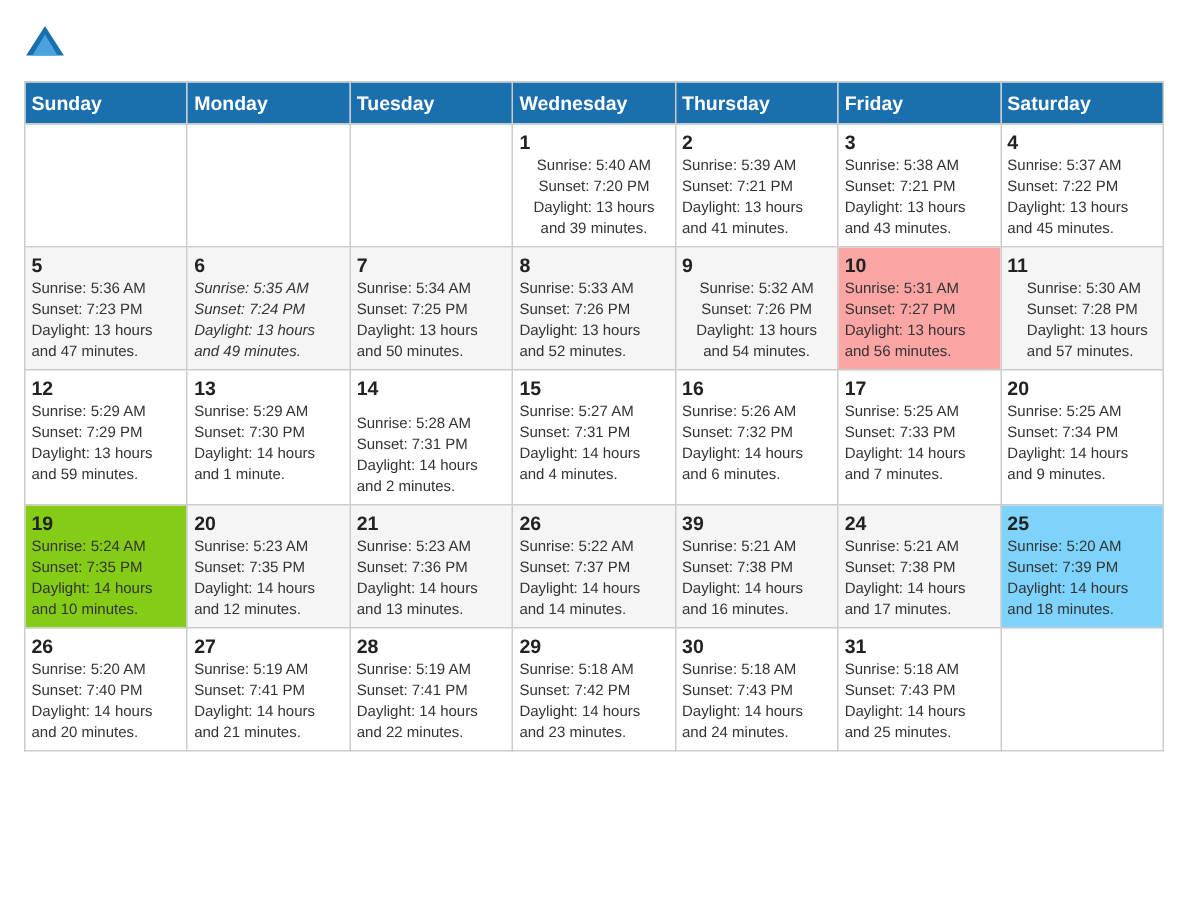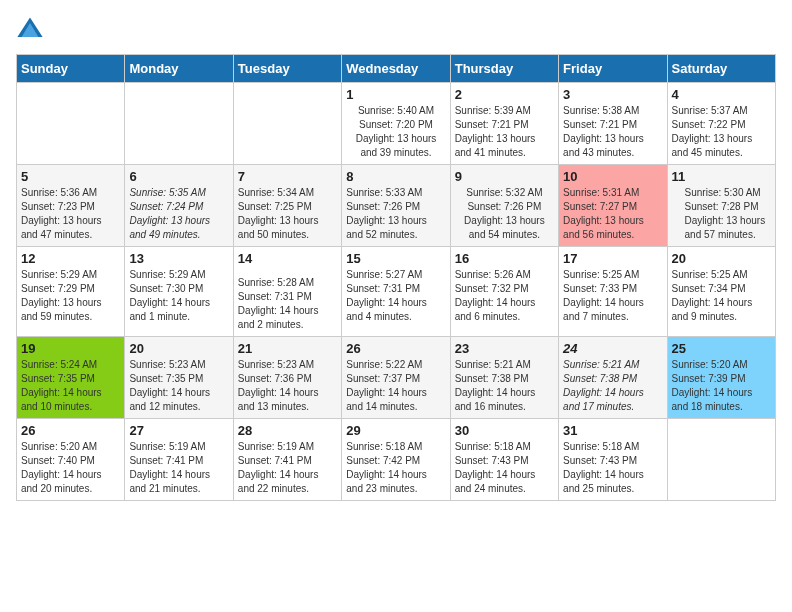--- a/index.html
+++ b/index.html
@@ -255,26 +255,26 @@
 Sunset: 7:36 PM
 Daylight: 14 hours and 13 minutes.</div>
         </td>
         <td style="background: rgb(245, 245, 245);">
           <div class="day-num">26</div>
           <div class="day-info" style="white-space: pre-line;">Sunrise: 5:22 AM
 Sunset: 7:37 PM
 Daylight: 14 hours and 14 minutes.</div>
         </td>
         <td style="background: rgb(245, 245, 245);">
-          <div class="day-num">23</div>
+          <div class="day-num">39</div>
           <div class="day-info" style="white-space: pre-line;">Sunrise: 5:21 AM
 Sunset: 7:38 PM
 Daylight: 14 hours and 16 minutes.</div>
         </td>
-        <td style="background: rgb(245, 245, 245); font-style: italic;">
+        <td style="background: rgb(245, 245, 245);">
           <div class="day-num">24</div>
           <div class="day-info" style="white-space: pre-line;">Sunrise: 5:21 AM
 Sunset: 7:38 PM
 Daylight: 14 hours and 17 minutes.</div>
         </td>
         <td style="background: #7dd3fc;">
           <div class="day-num">25</div>
           <div class="day-info" style="white-space: pre-line;">Sunrise: 5:20 AM
 Sunset: 7:39 PM
 Daylight: 14 hours and 18 minutes.</div>

